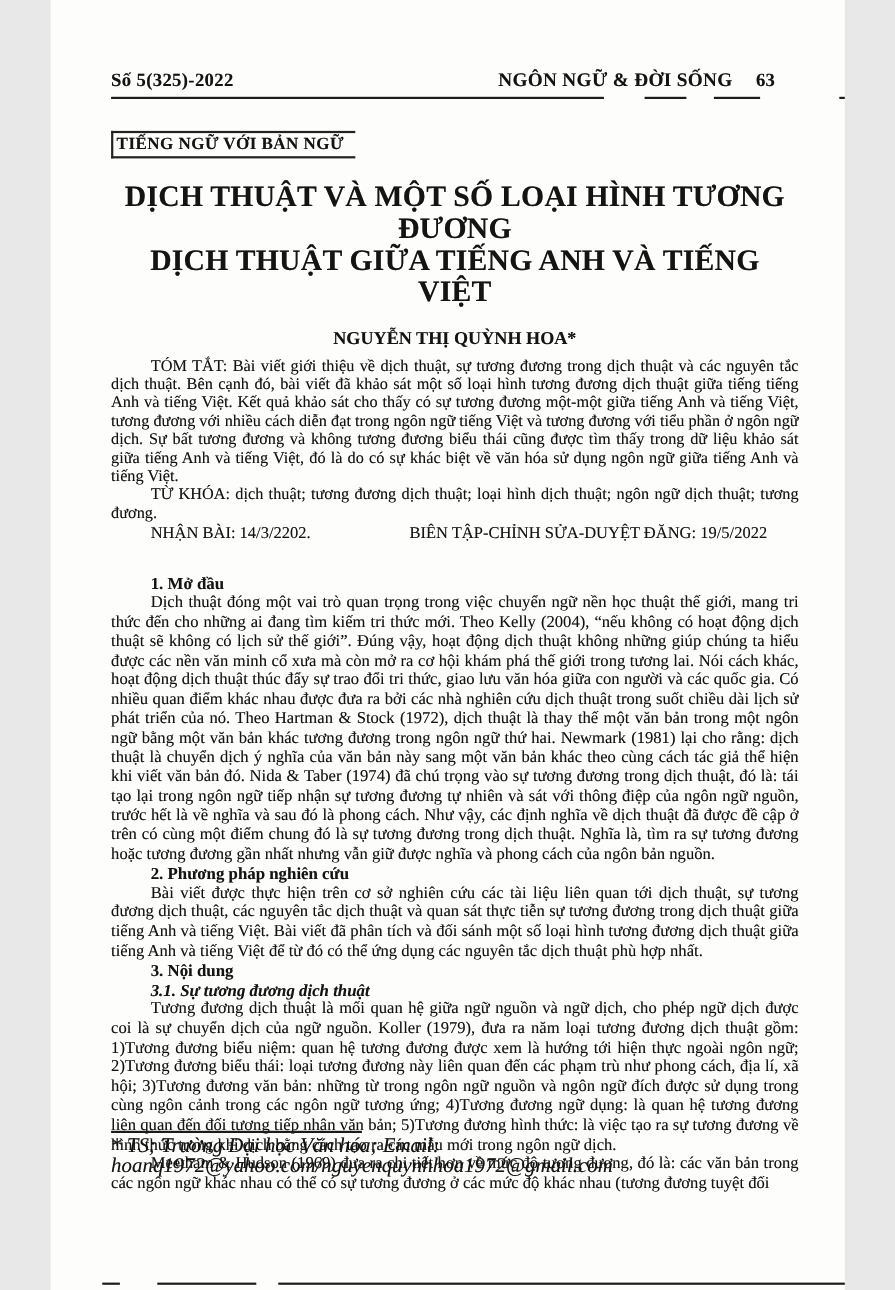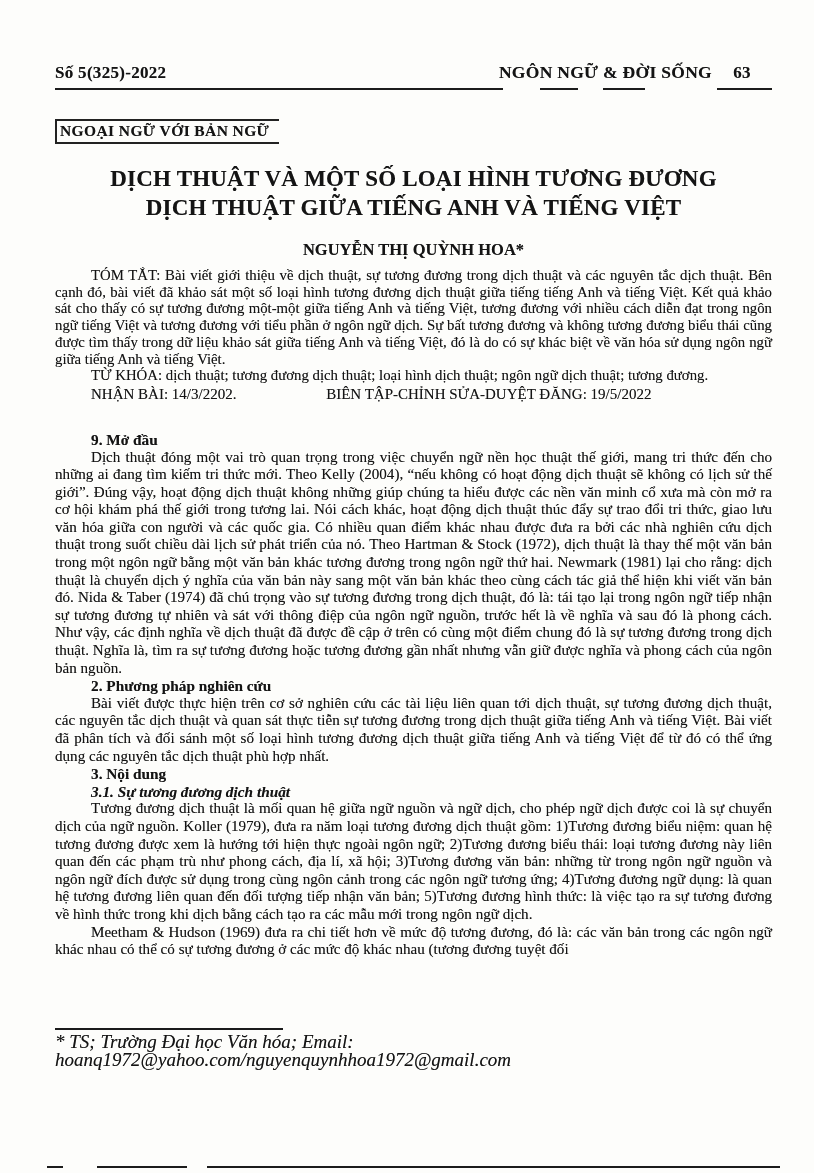--- a/index.html
+++ b/index.html
@@ -1,18 +1,18 @@
 <!DOCTYPE html>
 <html><head>
 <meta charset="utf-8">
 <style>
   html,body{margin:0;padding:0;background:#e8e8e8;}
   .page{
     position:relative;
-    width:814px;height:1173px;
+    width:722px;height:1173px;
     margin:0 auto;
     background:#fdfdfb;
     font-family:"Liberation Serif","DejaVu Serif",serif;
     color:#141414;
     overflow:hidden;
     box-sizing:border-box;
   }
   .content{padding:62px 42px 0 55px;}
   
   .journal-header{
@@ -26,21 +26,21 @@
   
   .section-banner{
     display:inline-block;margin-top:26px;
     border-top:2px solid #222;border-left:2px solid #222;border-bottom:2px solid #222;
     padding:1px 10px 2px 3px;
     font-weight:bold;font-size:15.5px;letter-spacing:.4px;
   }
   
   .article-title{
     margin-top:20px;text-align:center;font-weight:bold;
-    font-size:23px;line-height:29px;letter-spacing:.2px;
+    font-size:27px;line-height:29px;letter-spacing:.2px;
   }
   .article-author{margin-top:18px;text-align:center;font-weight:bold;font-size:16.5px;}
   
   .abstract,.keywords{
     margin:0;text-align:justify;
     font-size:14.8px;line-height:16.7px;text-indent:36px;
   }
   .abstract{margin-top:7px;}
   .meta-line{margin-top:2px;font-size:15px;line-height:17px;}
   .meta-line .received{margin-left:36px;}
@@ -73,42 +73,42 @@
       <span class="jh-right">63</span>
     </div>
     <div class="header-rule">
       <span class="seg" style="left:0;width:448px;"></span>
       <span class="seg" style="left:485px;width:38px;"></span>
       <span class="seg" style="left:548px;width:42px;"></span>
       <span class="seg" style="left:662px;width:55px;"></span>
     </div>
 
     
-    <div class="section-banner">NGOẠI NGỮ VỚI BẢN NGỮ</div>
+    <div class="section-banner">TIẾNG NGỮ VỚI BẢN NGỮ</div>
 
     
     <div class="article-title">
       <div>DỊCH THUẬT VÀ MỘT SỐ LOẠI HÌNH TƯƠNG ĐƯƠNG</div>
       <div>DỊCH THUẬT GIỮA TIẾNG ANH VÀ TIẾNG VIỆT</div>
     </div>
     <div class="article-author">NGUYỄN THỊ QUỲNH HOA*</div>
 
     
     <p class="abstract"><span>TÓM TẮT:</span><span> Bài viết giới thiệu về dịch thuật, sự tương đương trong dịch thuật và các nguyên tắc dịch thuật. Bên cạnh đó, bài viết đã khảo sát một số loại hình tương đương dịch thuật giữa tiếng tiếng Anh và tiếng Việt. Kết quả khảo sát cho thấy có sự tương đương một-một giữa tiếng Anh và tiếng Việt, tương đương với nhiều cách diễn đạt trong ngôn ngữ tiếng Việt và tương đương với tiểu phần ở ngôn ngữ dịch. Sự bất tương đương và không tương đương biểu thái cũng được tìm thấy trong dữ liệu khảo sát giữa tiếng Anh và tiếng Việt, đó là do có sự khác biệt về văn hóa sử dụng ngôn ngữ giữa tiếng Anh và tiếng Việt.</span></p>
     <p class="keywords"><span>TỪ KHÓA:</span><span> dịch thuật; tương đương dịch thuật; loại hình dịch thuật; ngôn ngữ dịch thuật; tương đương.</span></p>
 
     
     <div class="meta-line">
       <span class="received">NHẬN BÀI: 14/3/2202.</span>
       <span class="accepted">BIÊN TẬP-CHỈNH SỬA-DUYỆT ĐĂNG: 19/5/2022</span>
     </div>
 
     
     <div class="body-text">
-      <h3>9. Mở đầu</h3>
+      <h3>1. Mở đầu</h3>
       <p>Dịch thuật đóng một vai trò quan trọng trong việc chuyển ngữ nền học thuật thế giới, mang tri thức đến cho những ai đang tìm kiếm tri thức mới. Theo Kelly (2004), “nếu không có hoạt động dịch thuật sẽ không có lịch sử thế giới”. Đúng vậy, hoạt động dịch thuật không những giúp chúng ta hiểu được các nền văn minh cổ xưa mà còn mở ra cơ hội khám phá thế giới trong tương lai. Nói cách khác, hoạt động dịch thuật thúc đẩy sự trao đổi tri thức, giao lưu văn hóa giữa con người và các quốc gia. Có nhiều quan điểm khác nhau được đưa ra bởi các nhà nghiên cứu dịch thuật trong suốt chiều dài lịch sử phát triển của nó. Theo Hartman &amp; Stock (1972), dịch thuật là thay thế một văn bản trong một ngôn ngữ bằng một văn bản khác tương đương trong ngôn ngữ thứ hai. Newmark (1981) lại cho rằng: dịch thuật là chuyển dịch ý nghĩa của văn bản này sang một văn bản khác theo cùng cách tác giả thể hiện khi viết văn bản đó. Nida &amp; Taber (1974) đã chú trọng vào sự tương đương trong dịch thuật, đó là: tái tạo lại trong ngôn ngữ tiếp nhận sự tương đương tự nhiên và sát với thông điệp của ngôn ngữ nguồn, trước hết là về nghĩa và sau đó là phong cách. Như vậy, các định nghĩa về dịch thuật đã được đề cập ở trên có cùng một điểm chung đó là sự tương đương trong dịch thuật. Nghĩa là, tìm ra sự tương đương hoặc tương đương gần nhất nhưng vẫn giữ được nghĩa và phong cách của ngôn bản nguồn.</p>
       <h3>2. Phương pháp nghiên cứu</h3>
       <p>Bài viết được thực hiện trên cơ sở nghiên cứu các tài liệu liên quan tới dịch thuật, sự tương đương dịch thuật, các nguyên tắc dịch thuật và quan sát thực tiễn sự tương đương trong dịch thuật giữa tiếng Anh và tiếng Việt. Bài viết đã phân tích và đối sánh một số loại hình tương đương dịch thuật giữa tiếng Anh và tiếng Việt để từ đó có thể ứng dụng các nguyên tắc dịch thuật phù hợp nhất.</p>
       <h3>3. Nội dung</h3>
       <h3 class="italic">3.1. Sự tương đương dịch thuật</h3>
       <p>Tương đương dịch thuật là mối quan hệ giữa ngữ nguồn và ngữ dịch, cho phép ngữ dịch được coi là sự chuyển dịch của ngữ nguồn. Koller (1979), đưa ra năm loại tương đương dịch thuật  gồm: 1)Tương đương biểu niệm: quan hệ tương đương được xem là hướng tới hiện thực ngoài ngôn ngữ; 2)Tương đương biểu thái: loại tương đương này liên quan đến các phạm trù như phong cách, địa lí, xã hội;  3)Tương đương văn bản:  những từ trong ngôn ngữ nguồn và ngôn ngữ đích được sử dụng trong cùng ngôn cảnh trong các ngôn ngữ tương ứng; 4)Tương đương ngữ dụng: là quan hệ tương đương liên quan đến đối tượng tiếp nhận văn bản; 5)Tương đương hình thức: là việc tạo ra sự tương đương về hình thức trong khi dịch bằng cách tạo ra các mẫu mới trong ngôn ngữ dịch.</p>
       <p>Meetham &amp; Hudson (1969) đưa ra chi tiết hơn về mức độ tương đương, đó là: các văn bản trong các ngôn ngữ khác nhau có thể có sự tương đương ở các mức độ khác nhau (tương đương tuyệt đối</p>
     </div>
   </div>
 

